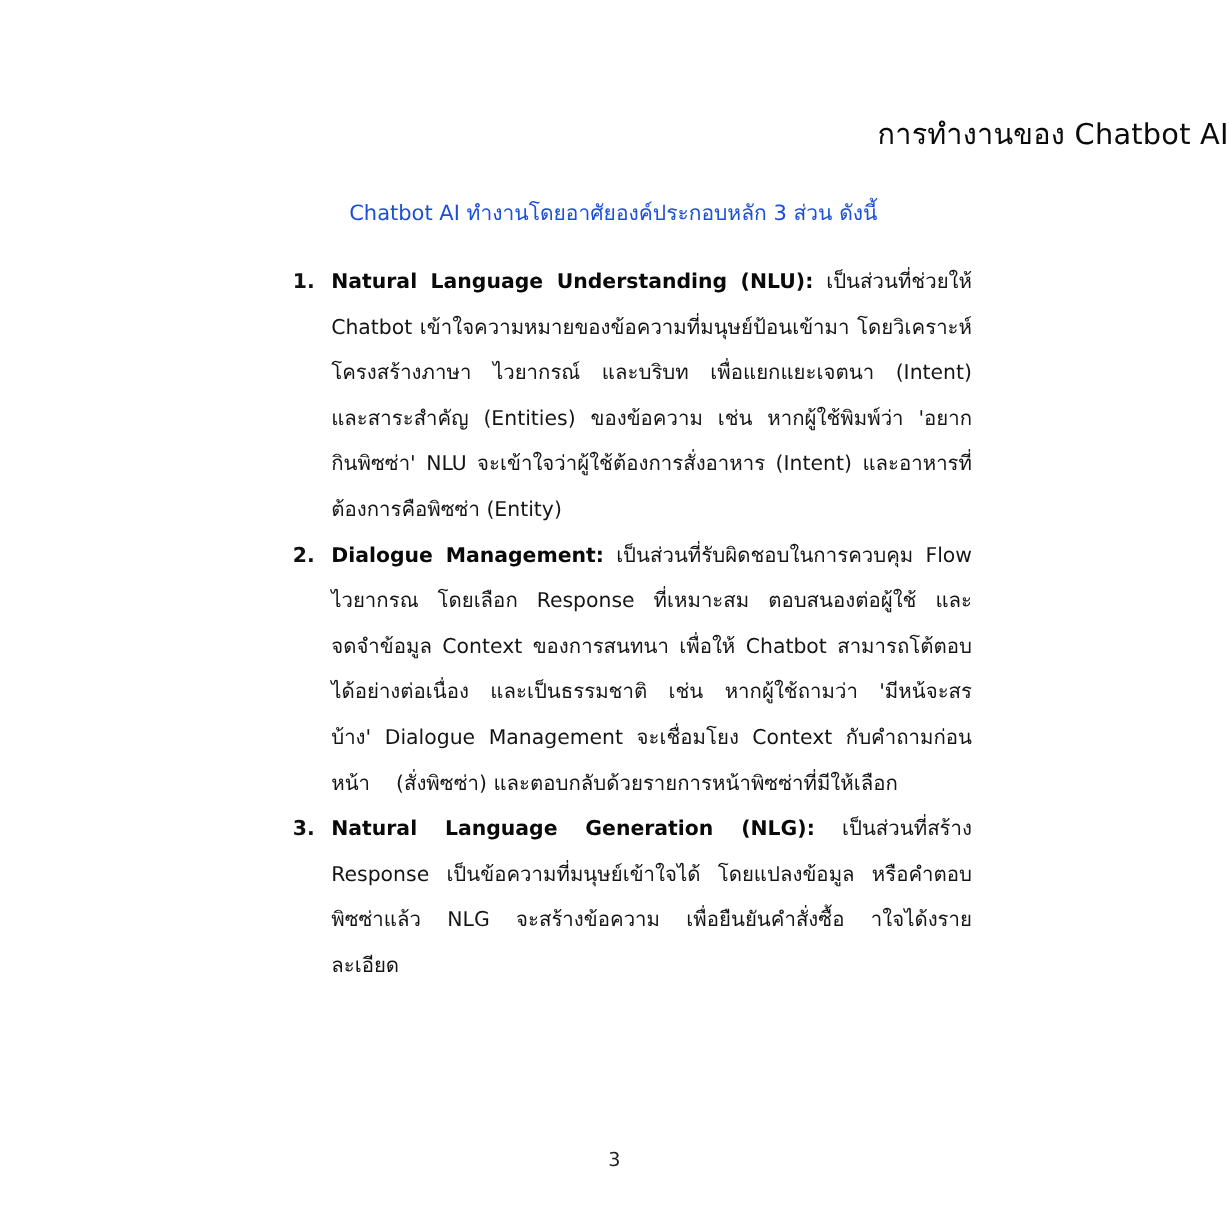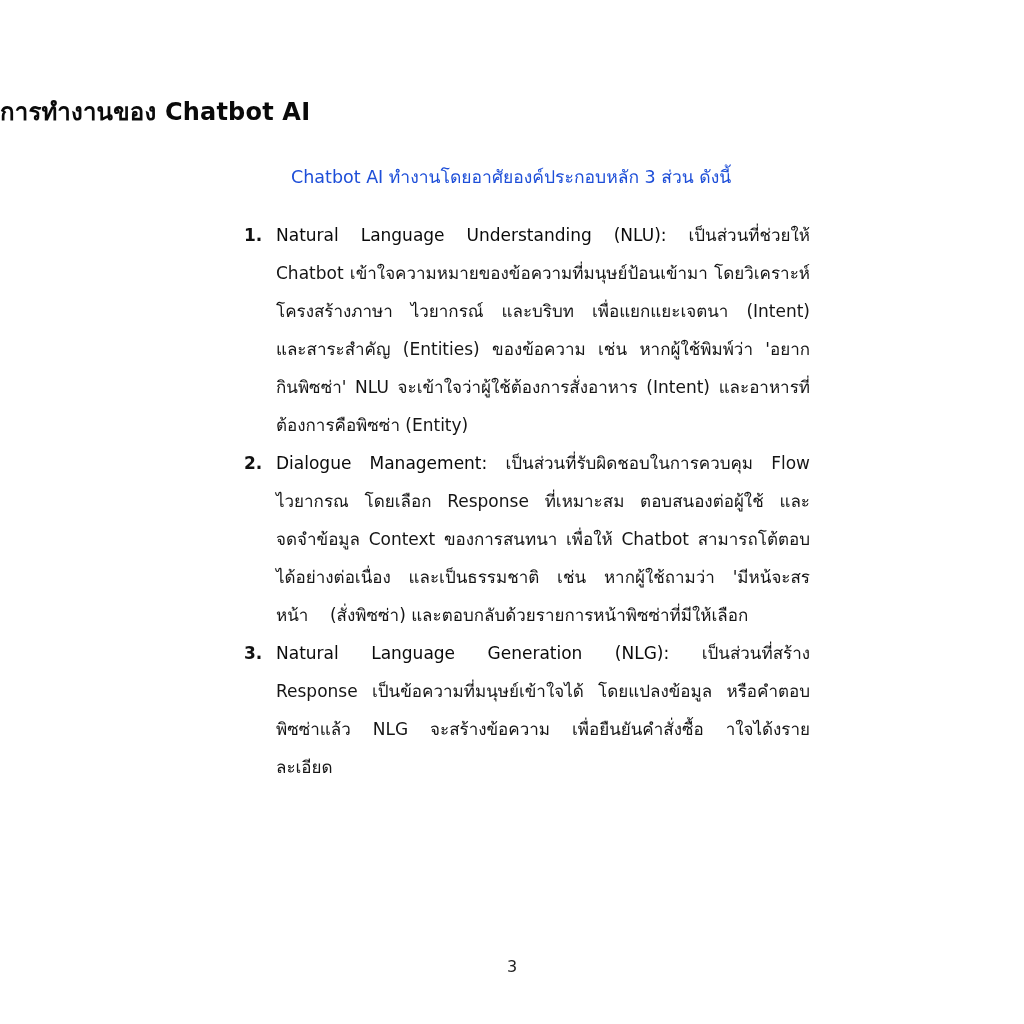--- a/index.html
+++ b/index.html
@@ -18,23 +18,23 @@
     .page {
       position: absolute;
       left: 0; top: 0;
       width: 1024px; height: 1024px;
     }
     .title {
       position: absolute;
       top: 92px;
       left: 0;
       width: 1024px;
-      text-align: left;
+      text-align: right;
       font-size: 24px;
-      font-weight: bold;
+      font-weight: normal;
       letter-spacing: 0.2px;
       color: #0a0a0a;
     }
     .intro {
       position: absolute;
       top: 163px;
       left: 291px;
       font-size: 17.5px;
       color: #1d4ed8;
       white-space: nowrap;
@@ -64,21 +64,21 @@
       font-size: 17px;
       white-space: nowrap;
       text-align: justify;
       text-align-last: justify;
       color: #151515;
     }
     .line.last {
       text-align-last: left;
     }
     .bold {
-      font-weight: normal;
+      font-weight: bold;
       color: #0a0a0a;
       margin-top: 12px;
     }
     .page-number {
       position: absolute;
       top: 957px;
       left: 0;
       width: 1024px;
       text-align: center;
       font-size: 16px;
@@ -105,20 +105,21 @@
       <span class="line">กินพิซซ่า' NLU จะเข้าใจว่าผู้ใช้ต้องการสั่งอาหาร (Intent) และอาหารที่</span>
       <span class="line last">ต้องการคือพิซซ่า (Entity)</span>
     </div>
 
     <div class="item">
       <span class="item-number">2.</span>
       <span class="line"><span class="bold">Dialogue Management:</span> <span>เป็นส่วนที่รับผิดชอบในการควบคุม Flow</span></span>
       <span class="line">ไวยากรณ โดยเลือก Response ที่เหมาะสม ตอบสนองต่อผู้ใช้ และ</span>
       <span class="line">จดจำข้อมูล Context ของการสนทนา เพื่อให้ Chatbot สามารถโต้ตอบ</span>
       <span class="line">ได้อย่างต่อเนื่อง และเป็นธรรมชาติ เช่น หากผู้ใช้ถามว่า 'มีหน้จะสร</span>
+      <span class="line">บ้าง' Dialogue Management จะเชื่อมโยง Context กับคำถามก่อน</span>
       <span class="line last" style="white-space: pre;">หน้า    (สั่งพิซซ่า) และตอบกลับด้วยรายการหน้าพิซซ่าที่มีให้เลือก</span>
     </div>
 
     <div class="item">
       <span class="item-number">3.</span>
       <span class="line"><span class="bold">Natural Language Generation (NLG):</span> <span>เป็นส่วนที่สร้าง</span></span>
       <span class="line">Response เป็นข้อความที่มนุษย์เข้าใจได้ โดยแปลงข้อมูล หรือคำตอบ</span>
       <span class="line">พิซซ่าแล้ว NLG จะสร้างข้อความ เพื่อยืนยันคำสั่งซื้อ าใจได้งราย</span>
       <span class="line last">ละเอียด</span>
     </div>

